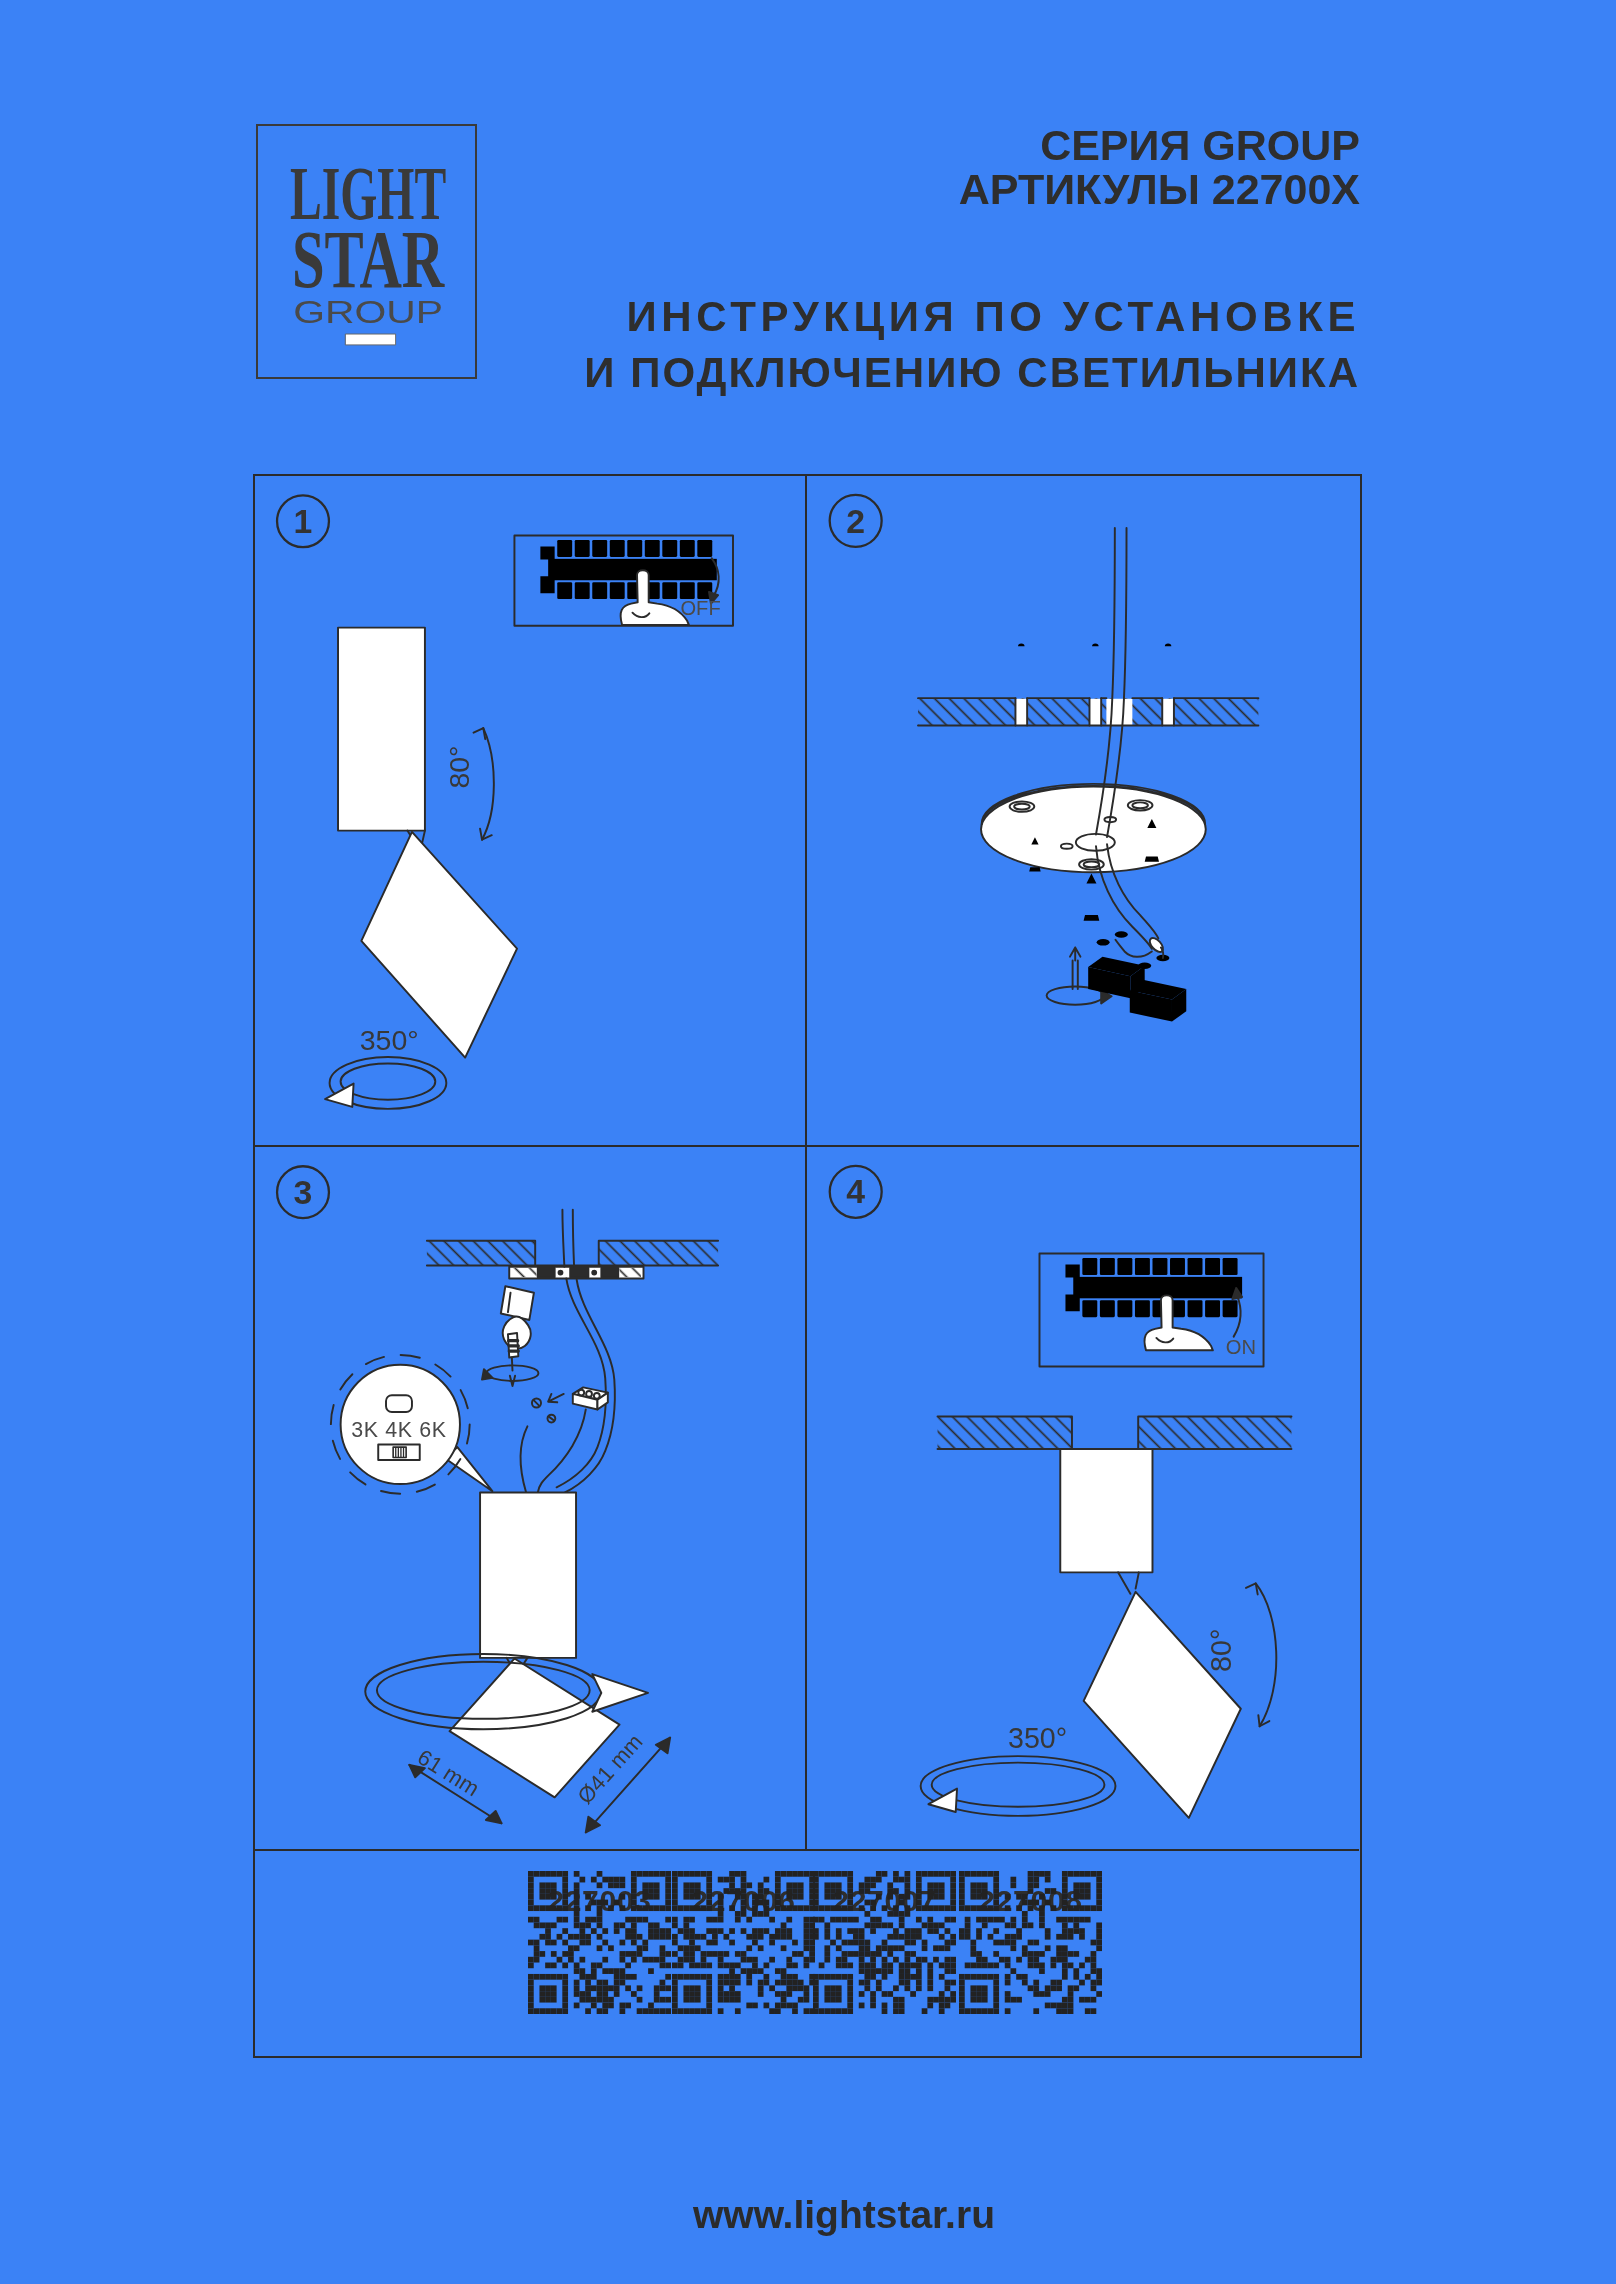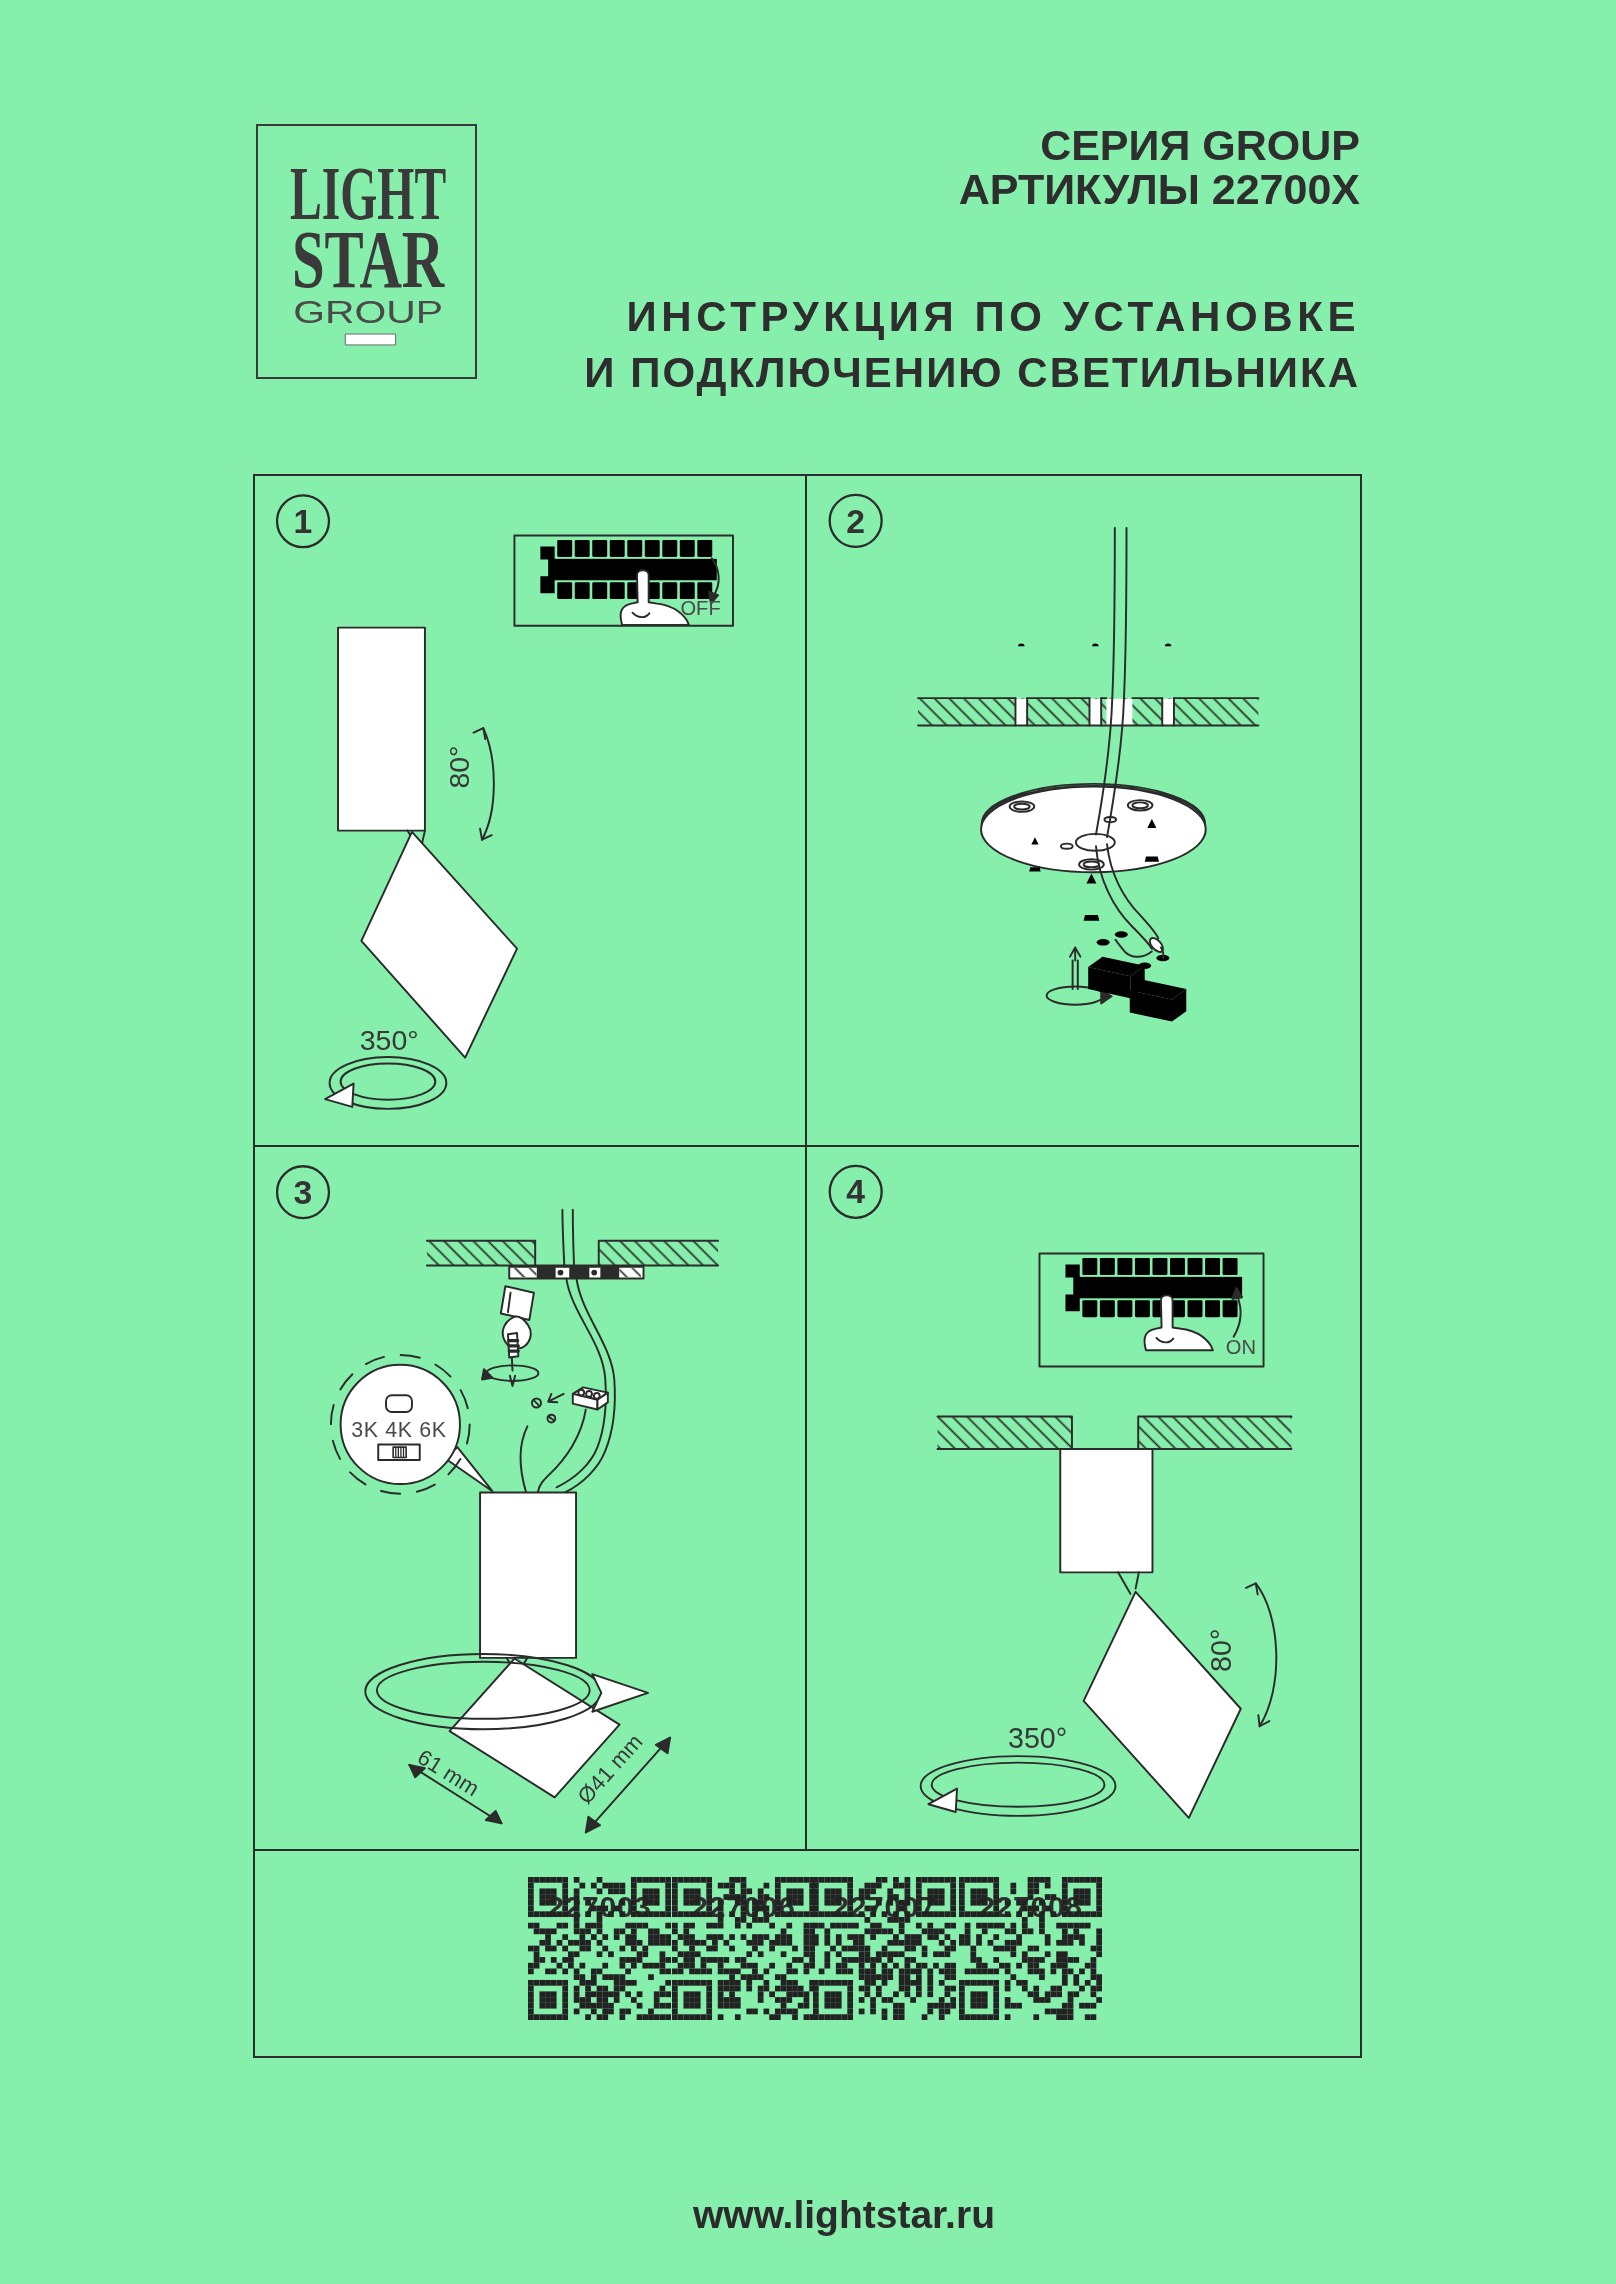--- a/index.html
+++ b/index.html
@@ -1,16 +1,16 @@
 <!DOCTYPE html>
 <html style="font-size:10.4px"><head>
 <meta charset="utf-8">
 <style>
   html,body{margin:0;padding:0;background:#888;}
-  .page{position:relative;width:1616px;height:2284px;background:#86efac;overflow:hidden;
+  .page{position:relative;width:1616px;height:2284px;background:#3b82f6;overflow:hidden;
         font-family:"Liberation Sans",sans-serif;color:#2e2e2e;}
   
   .hdr-line{position:absolute;right:256px;text-align:right;font-weight:bold;color:#2e2e2e;white-space:nowrap;}
   .hdr-series{top:121px;font-size:43px;}
   .hdr-articles{top:165px;font-size:43px;}
   .hdr-instr1{top:293px;font-size:42px;letter-spacing:4.6px;margin-left:8px;}
   .hdr-instr2{top:349px;font-size:42px;letter-spacing:2px;}
   
   .logo{position:absolute;left:256px;top:124px;width:221px;height:255px;border:2.6px solid #3a3a3a;box-sizing:border-box;}
   
@@ -30,21 +30,21 @@
   .art .wf{fill:#fff;stroke:none;}
   .art .hatchf{fill:url(#hatch);stroke:none;}
   .art .nln{stroke:none;}
   .art text{stroke:none;fill:#383838;font-family:"Liberation Sans",sans-serif;}
   .art .badge-num{font-size:52px;font-weight:600;fill:#333;}
   .art .deg{font-size:44px;}
   .art .small-lbl{font-size:31px;fill:#4a4a4a;}
   .art .dim{font-size:34px;}
   .art .cct{font-size:33px;fill:#4a4a4a;letter-spacing:1px;}
   
-  .article{position:absolute;top:13px;width:143px;text-align:center;}
+  .article{position:absolute;top:7px;width:143px;text-align:center;}
   .article .num{font-size:30px;font-weight:bold;color:#2e2e2e;margin-top:27px;letter-spacing:0.7px;}
   .article .qr-slot{display:inline-block;width:91px;height:91px;margin-top:17px;}
   
   .footer{position:absolute;left:0;top:2193px;width:100%;text-align:center;
           font-size:39px;font-weight:bold;color:#2b2b2b;margin-left:36px;}
 </style>
 </head>
 <body>
 
 <div class="page">

